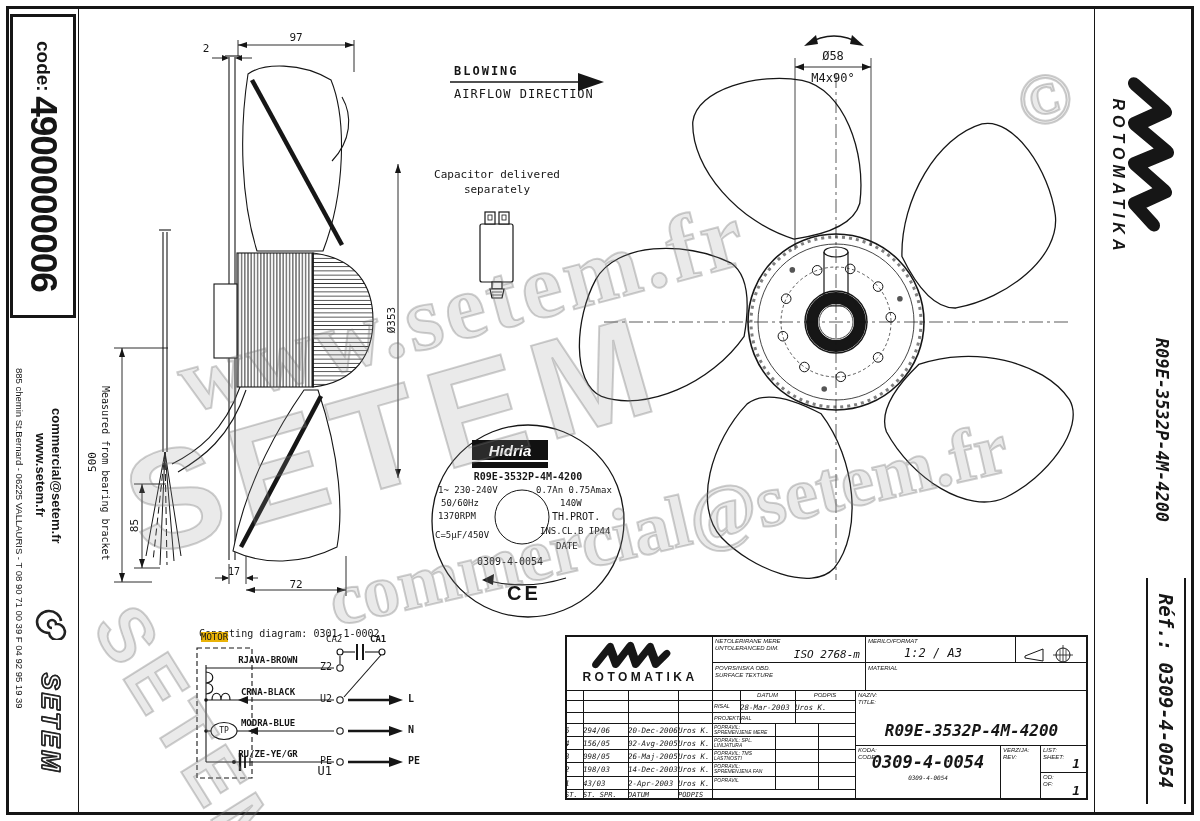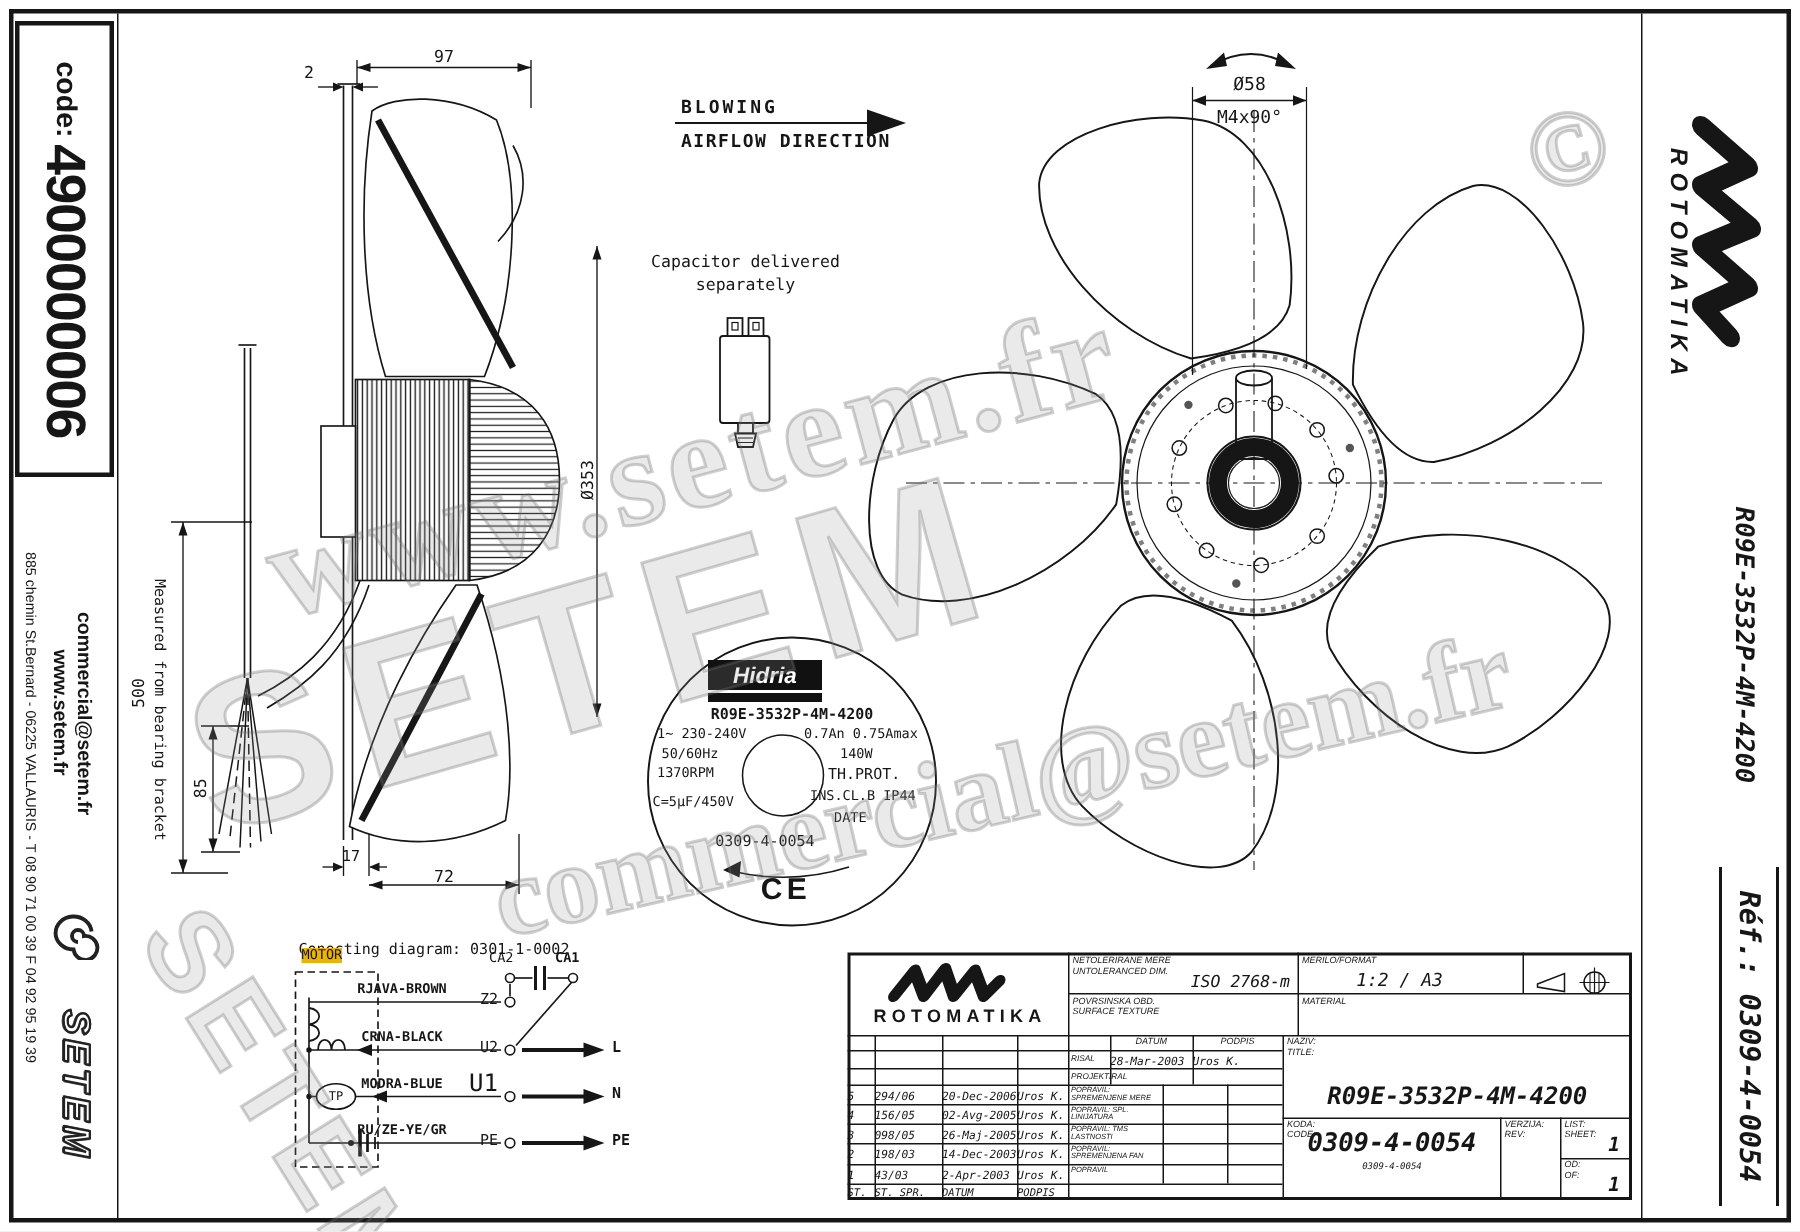--- a/index.html
+++ b/index.html
@@ -248,21 +248,21 @@
   <div class="t dim ctr" style="left:266px;top:31px;width:60px">97</div>
   <div class="t dim ctr" style="left:196px;top:42px;width:20px">2</div>
   <div class="t dim ctr" style="left:364px;top:313px;width:56px;height:14px;transform:rotate(-90deg)">Ø353</div>
   <div class="t dim ctr" style="left:63px;top:455px;width:60px;height:14px;transform:rotate(-90deg)">500</div>
   <div class="t dim ctr" style="left:109px;top:519px;width:50px;height:13px;transform:rotate(-90deg)">85</div>
   <div class="t ctr" style="left:219px;top:566px;width:30px;font-size:10px">17</div>
   <div class="t dim ctr" style="left:266px;top:578px;width:60px">72</div>
   <div class="t vtx" style="left:100px;top:386px;width:15px;height:250px;font-size:10px">Measured from bearing bracket</div>
 
   <div class="t" style="left:454px;top:64px;font-weight:bold;font-size:12px;letter-spacing:2px">BLOWING</div>
-  <div class="t" style="left:454px;top:87px;font-weight:bold;font-size:12px;letter-spacing:1px">AIRFLOW DIRECTION</div>
+  <div class="t" style="left:454px;top:87px;font-weight:normal;font-size:12px;letter-spacing:1px">AIRFLOW DIRECTION</div>
 
   <div class="t ctr" style="left:412px;top:168px;width:170px;font-size:11px">Capacitor delivered</div>
   <div class="t ctr" style="left:412px;top:183px;width:170px;font-size:11px">separately</div>
 
   <div class="abs" style="left:472px;top:440px;width:76px;height:20px;background:#111;z-index:8;display:flex;align-items:center;justify-content:center">
     <span style="color:#fff;font:bold italic 15px 'Liberation Sans',sans-serif">Hidria</span>
   </div>
   <div class="abs" style="left:472px;top:462px;width:76px;height:6px;background:#111;z-index:8"></div>
   <div class="t ctr" style="left:448px;top:471px;width:160px;font-size:10px;font-weight:bold">R09E-3532P-4M-4200</div>
   <div class="t" style="left:438px;top:485px;font-size:9px">1~ 230-240V</div>
@@ -286,21 +286,21 @@
   <div class="t" style="left:326px;top:634px;font-size:9px;font-weight:normal">CA2</div>
   <div class="t" style="left:370px;top:634px;font-size:9px;font-weight:bold">CA1</div>
 
   <div class="t ctr" style="left:218px;top:655px;width:100px;font-size:9px;font-weight:bold">RJAVA-BROWN</div>
   <div class="t ctr" style="left:218px;top:687px;width:100px;font-size:9px;font-weight:bold">CRNA-BLACK</div>
   <div class="t ctr" style="left:218px;top:718px;width:100px;font-size:9px;font-weight:bold">MODRA-BLUE</div>
   <div class="t ctr" style="left:218px;top:749px;width:100px;font-size:9px;font-weight:bold">RU/ZE-YE/GR</div>
 
   <div class="t rt" style="left:300px;top:661px;width:32px;font-size:10px">Z2</div>
   <div class="t rt" style="left:300px;top:693px;width:32px;font-size:10px">U2</div>
-  <div class="t rt" style="left:300px;top:712px;width:32px;font-size:16px">U1</div>
+  <div class="t rt" style="left:300px;top:764px;width:32px;font-size:12px">U1</div>
   <div class="t rt" style="left:300px;top:755px;width:32px;font-size:10px">PE</div>
 
   <div class="t" style="left:408px;top:693px;font-size:10px;font-weight:bold">L</div>
   <div class="t" style="left:408px;top:724px;font-size:10px;font-weight:bold">N</div>
   <div class="t" style="left:408px;top:755px;font-size:10px;font-weight:bold">PE</div>
 
   <div class="abs" style="left:565px;top:635px;width:523px;height:165px;border:2px solid #161616;background:#fff;z-index:9"></div>
 
   <div class="ln" style="left:712px;top:635px;width:1px;height:165px"></div>
   <div class="ln" style="left:865px;top:635px;width:1px;height:55px"></div>

